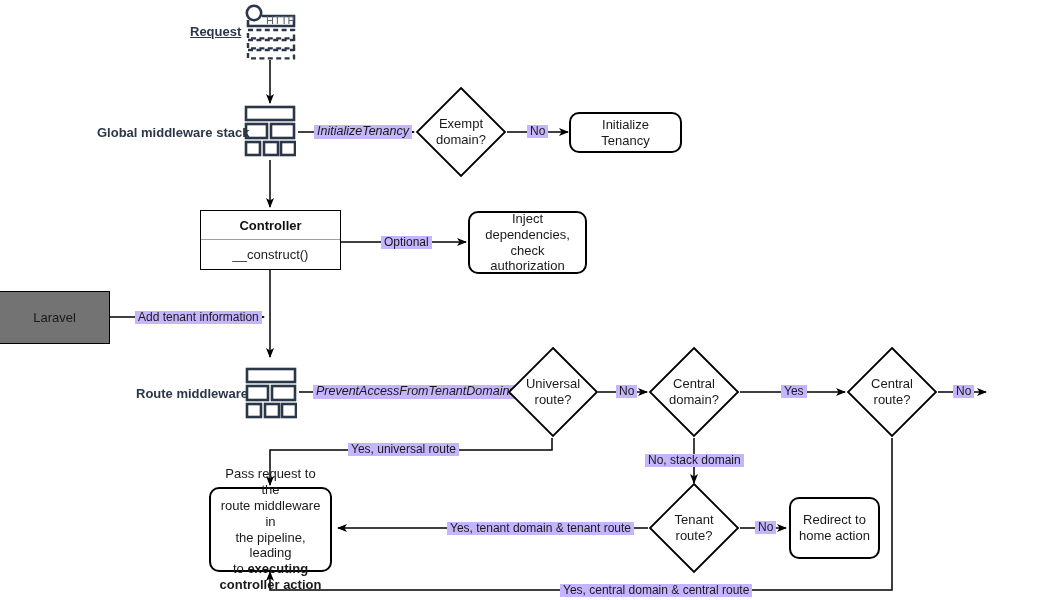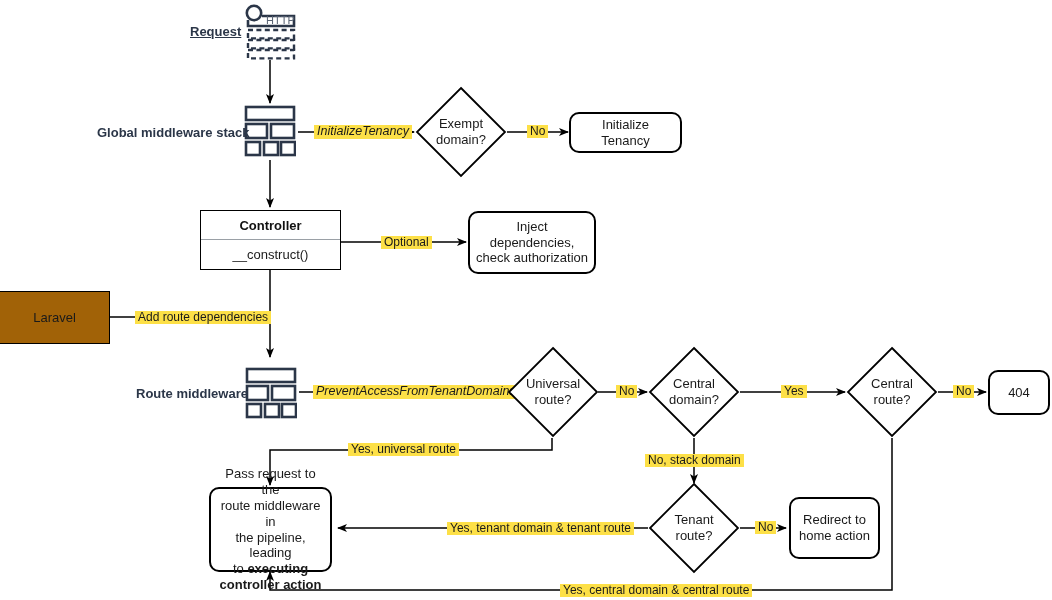--- a/index.html
+++ b/index.html
@@ -12,21 +12,21 @@
     overflow: hidden;
   }
   #canvas { position: relative; width: 1052px; height: 600px; }
   #edges  { position: absolute; left: 0; top: 0; width: 1052px; height: 600px; }
 
   .node { position: absolute; box-sizing: border-box; }
 
   
   .rect-plain {
     border: 1.6px solid #000;
-    background: #a16207;
+    background: #737373;
     display: flex; align-items: center; justify-content: center;
     font-size: 13px; color: #1a1a1a;
   }
 
   
   .rect-round {
     border: 2.4px solid #000;
     border-radius: 10px;
     background: #fff;
     display: flex; align-items: center; justify-content: center;
@@ -59,21 +59,21 @@
   
   .lane-label {
     position: absolute;
     font-size: 13px; font-weight: bold; color: #2b3648;
     white-space: nowrap;
   }
 
   
   .edge-label {
     position: absolute;
-    font-size: 12px; color: #1a1a1a; background: #fde047;
+    font-size: 12px; color: #1a1a1a; background: #c4b5fd;
     padding: 0 3px; white-space: nowrap; line-height: 1.1;
   }
   .edge-label.ital { font-style: italic; font-size: 12.5px; }
 
   
   .req-icon { position: absolute; }
   .req-icon svg { display: block; }
 
   
   .mw-icon { position: absolute; }
@@ -176,32 +176,32 @@
     <span>Initialize Tenancy</span>
   </div>
 
   <div class="node uml" style="left:200px; top:210px; width:141px; height:60px;">
     <div class="uml-title">Controller</div>
     <div class="uml-row">__construct()</div>
   </div>
 
   <div class="edge-label" style="left:381px; top:236px;">Optional</div>
 
-  <div class="node rect-round" style="left:468px; top:211px; width:128px; height:63px;">
+  <div class="node rect-round" style="left:468px; top:211px; width:119px; height:63px;">
     <span>
       <span>Inject dependencies,</span><br>
       <span>check authorization</span>
     </span>
   </div>
 
   <div class="node rect-plain" style="left:-1px; top:291px; width:111px; height:53px;">
     <span>Laravel</span>
   </div>
 
-  <div class="edge-label" style="left:135px; top:311px;">Add route dependencies</div>
+  <div class="edge-label" style="left:135px; top:311px;">Add tenant information</div>
 
   <div class="lane-label" style="left:136px; top:386px;">Route middleware</div>
 
   <div class="mw-icon" style="left:245px; top:367px;">
     <svg width="52" height="52" viewBox="0 0 52 52">
       <g fill="none" stroke="#2b3648" stroke-width="2.6">
         <rect x="2" y="2" width="48" height="13"></rect>
         <rect x="2" y="19" width="21" height="14"></rect>
         <rect x="27" y="19" width="23" height="14"></rect>
         <rect x="2" y="37" width="14" height="13"></rect>
@@ -248,23 +248,20 @@
     <div class="dlabel">
       <span>
         <span>Central</span><br>
         <span>route?</span>
       </span>
     </div>
   </div>
 
   <div class="edge-label" style="left:953px; top:385px;">No</div>
 
-  <div class="node rect-round" style="left:988px; top:370px; width:62px; height:45px;">
-    <span>404</span>
-  </div>
 
   <div class="edge-label" style="left:348px; top:443px;">Yes, universal route</div>
 
   <div class="edge-label" style="left:645px; top:454px;">No, stack domain</div>
 
   <div class="node diamond" style="left:648px; top:482px; width:92px; height:92px;">
     <svg width="92" height="92" viewBox="0 0 92 92">
       <polygon points="46,2 90,46 46,90 2,46" fill="#fff" stroke="#000" stroke-width="1.8"></polygon>
     </svg>
     <div class="dlabel">

